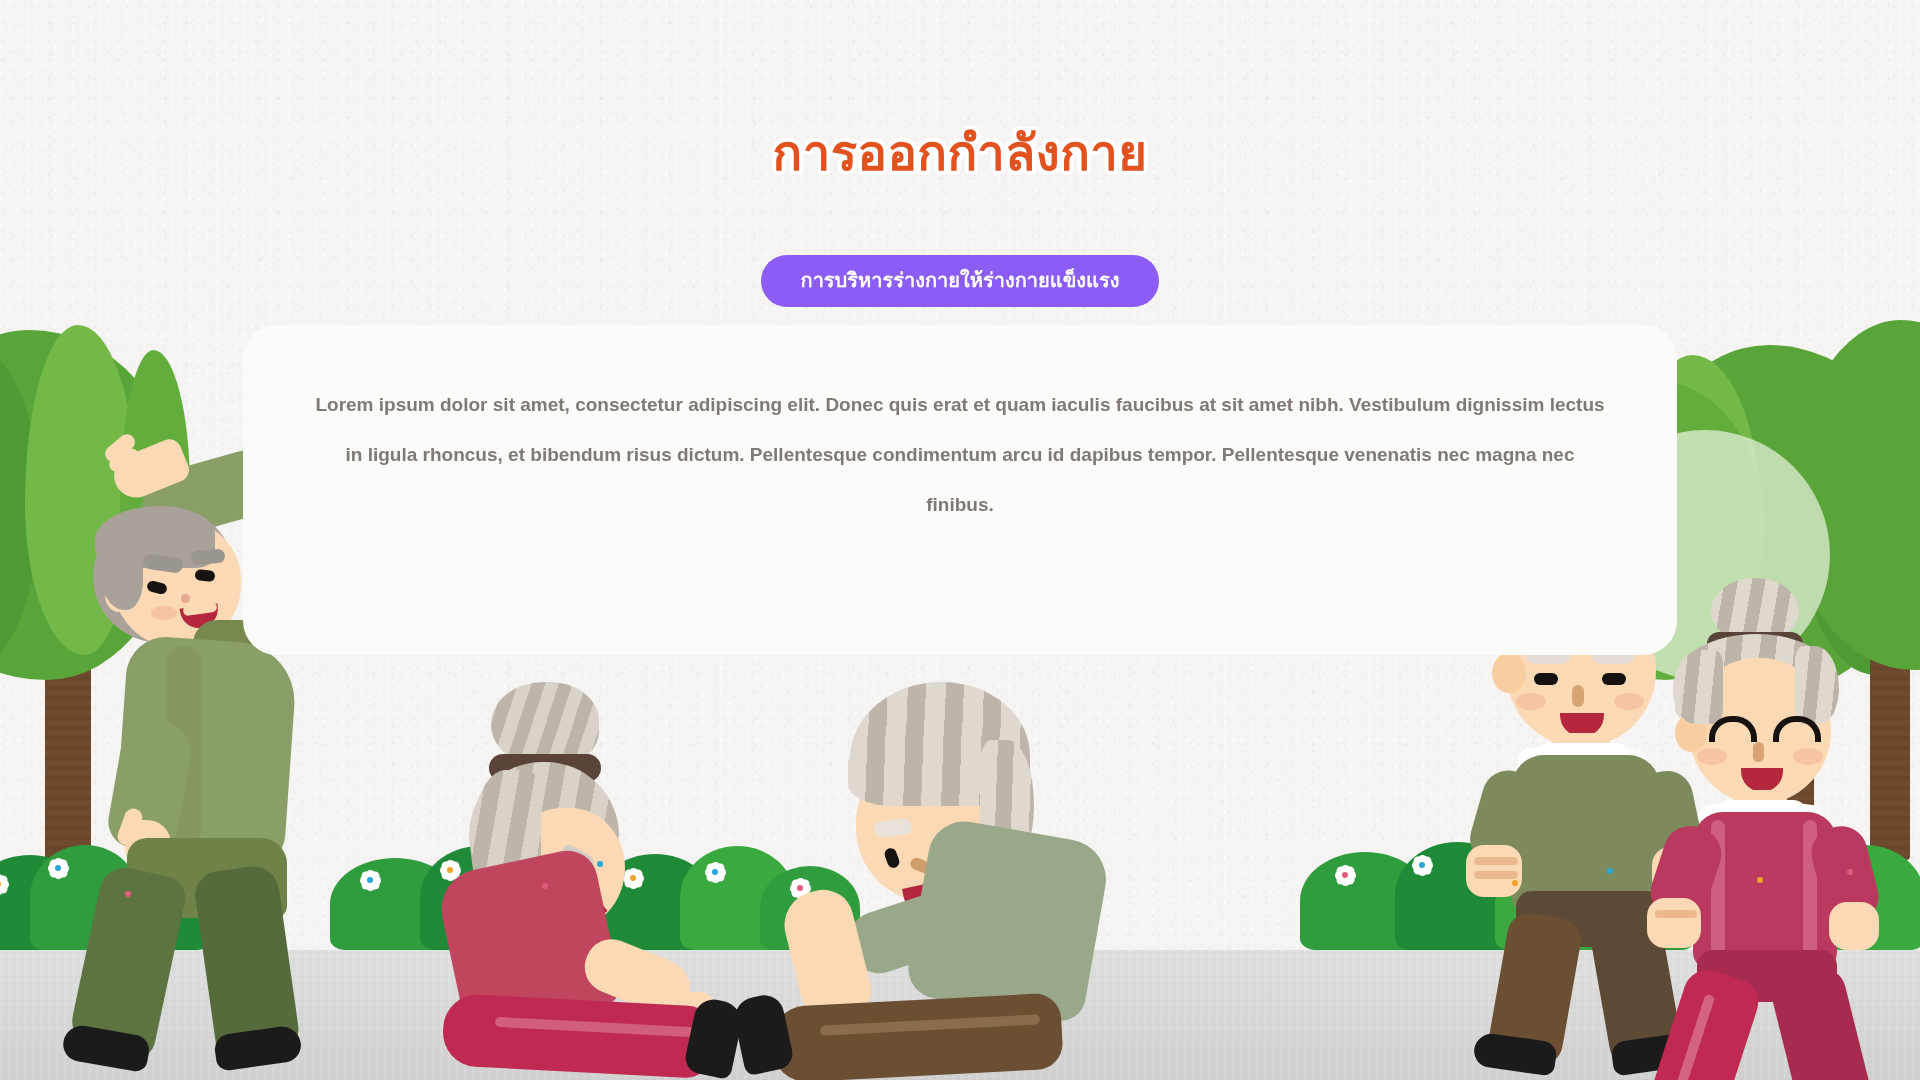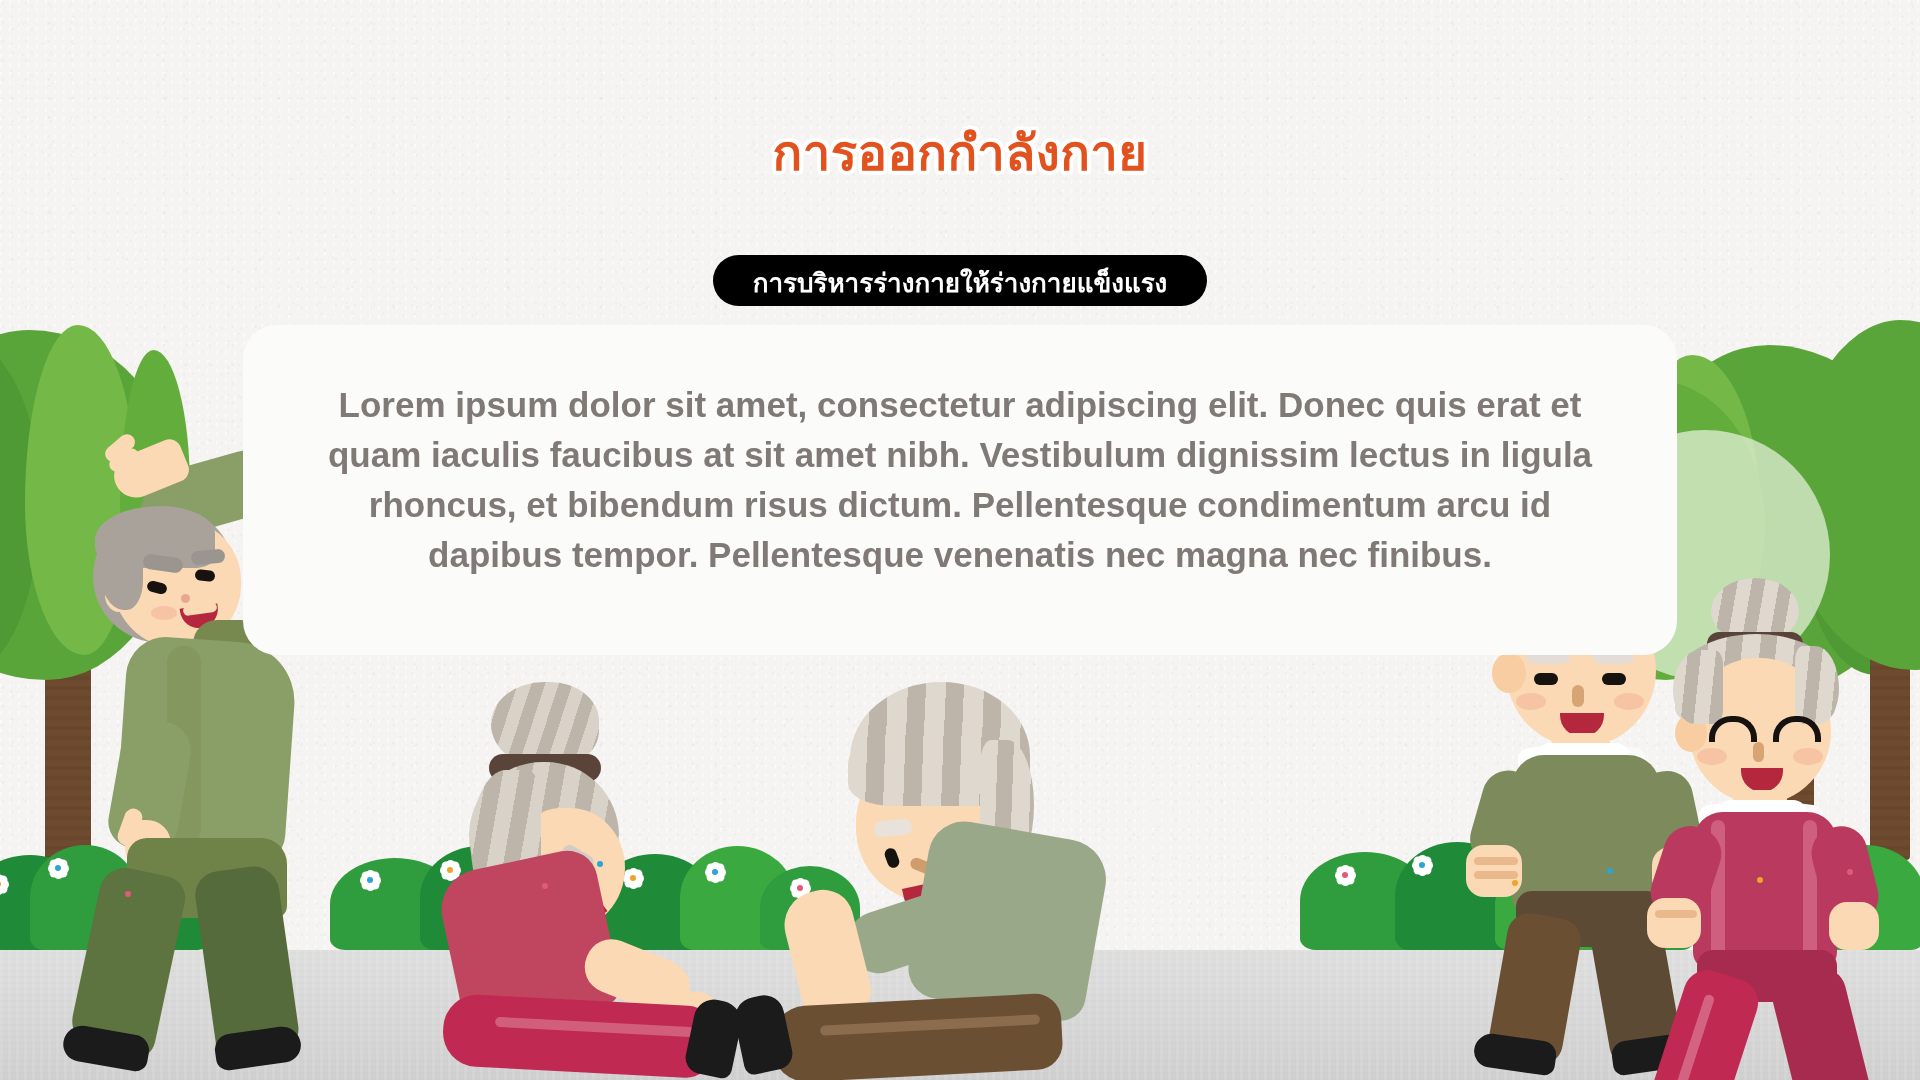--- a/index.html
+++ b/index.html
@@ -90,42 +90,42 @@
     text-shadow:
       -3px -3px 0 #fff, 3px -3px 0 #fff, -3px 3px 0 #fff, 3px 3px 0 #fff,
       0 -4px 0 #fff, 0 4px 0 #fff, -4px 0 0 #fff, 4px 0 0 #fff;
   }
   .badge-wrap {
     position:absolute; top:255px; left:0; right:0;
     text-align:center; z-index:31;
   }
   .badge {
     display:inline-block;
-    background:#000000; color:#ffffff;
-    font-size:26px; font-weight:700;
-    padding:14px 40px 8px;
+    background:#8b5cf6; color:#ffffff;
+    font-size:20px; font-weight:700;
+    padding:14px 40px 16px;
     border-radius:34px;
     line-height:1.1;
   }
   .card {
     position:absolute;
     left:243px; top:325px;
     width:1434px; height:330px;
     background:#fbfbfa;
     border-radius:34px;
     z-index:28;
   }
   .card-text {
     position:absolute;
     left:243px; top:380px;
     width:1434px;
     z-index:29;
     text-align:center;
     color:#807a76;
-    font-size:35px;
+    font-size:19px;
     font-weight:700;
     line-height:50px;
     padding:0 70px;
     box-sizing:border-box;
   }
 </style>
 </head>
 <body>
 
 <div id="slide">

